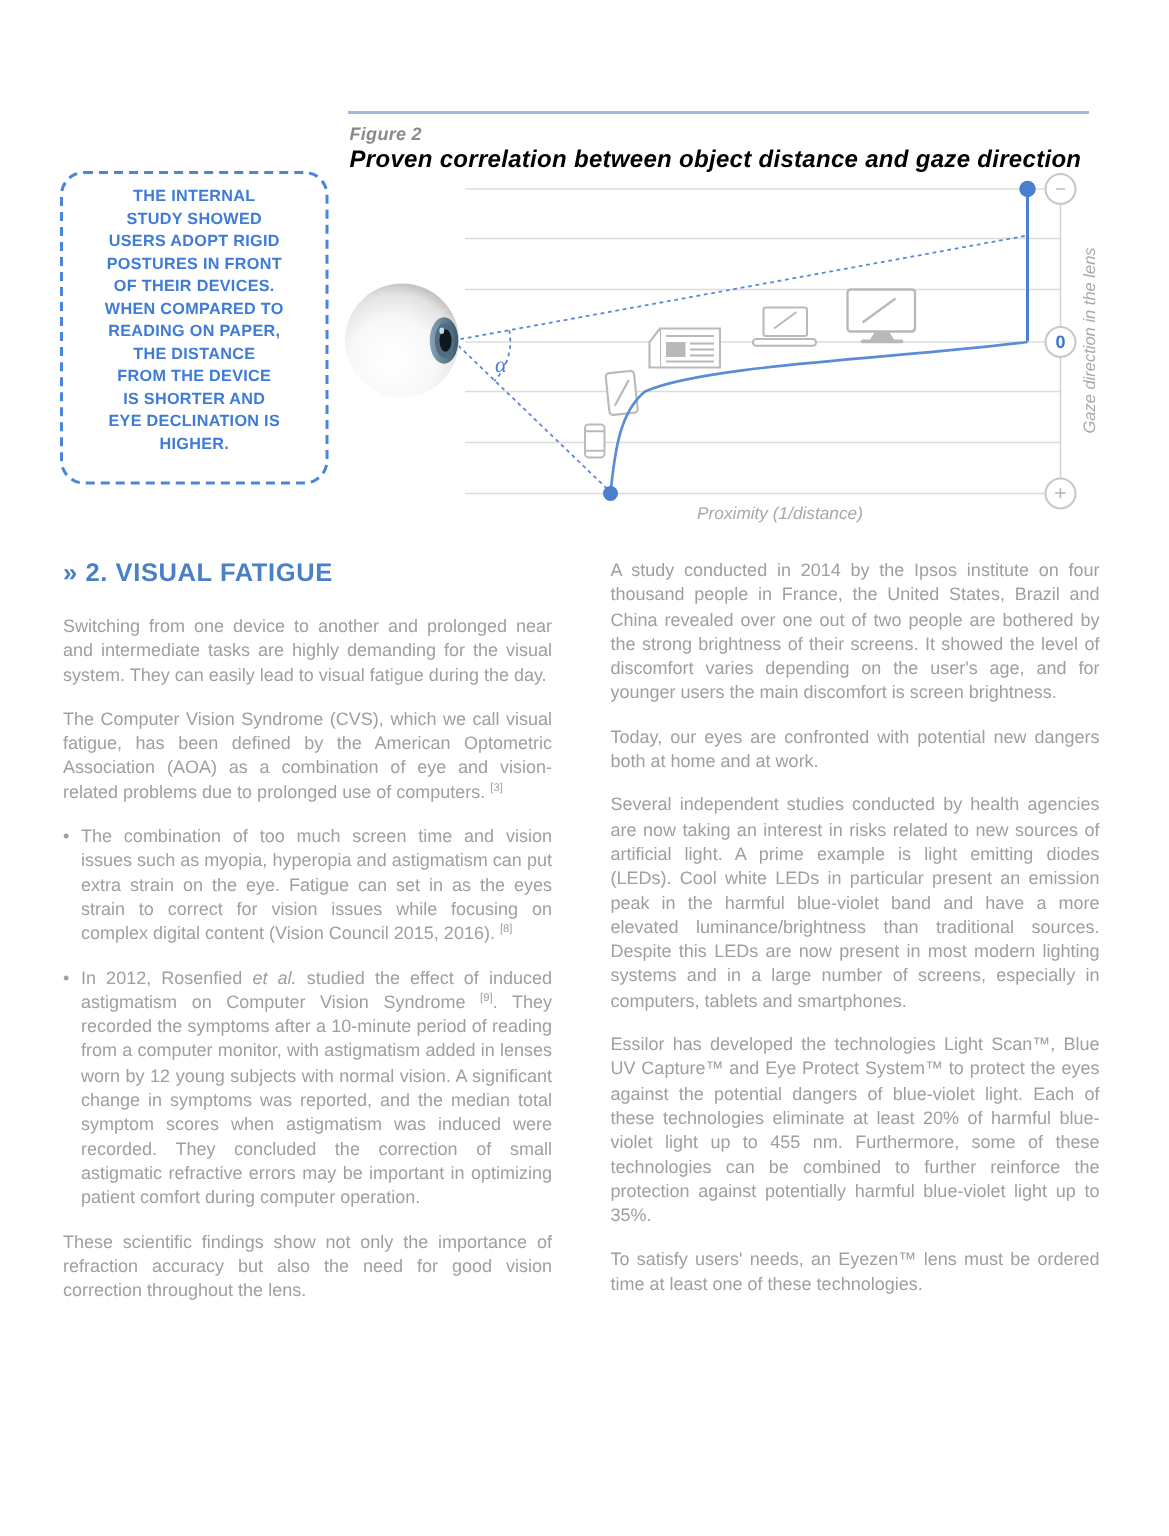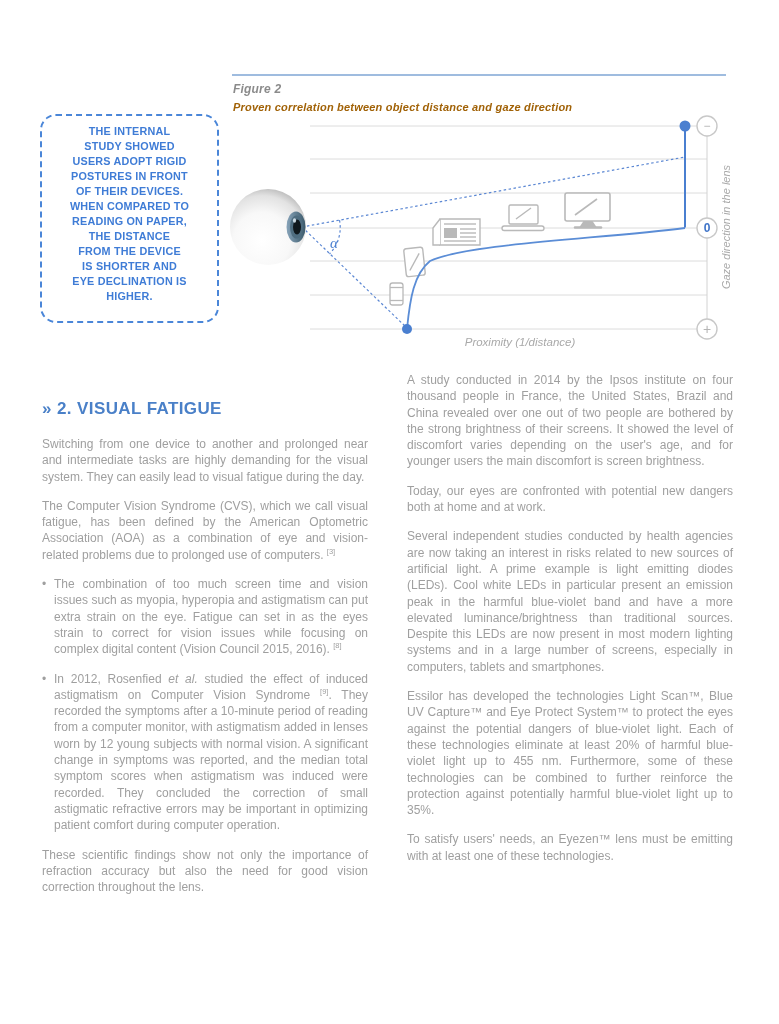--- a/index.html
+++ b/index.html
@@ -5,40 +5,40 @@
   html,body { margin:0; padding:0; }
   body {
     width:779px; height:1024px; position:relative; overflow:hidden;
     background:#ffffff;
     font-family:"Liberation Sans", sans-serif;
   }
 
   
   .fig-rule { position:absolute; left:232px; top:74px; width:494px; height:2px; background:#9fbcdf; }
   .fig-label   { position:absolute; left:233px; top:82px;  font-style:italic; font-weight:bold; font-size:12px; line-height:14px; color:#8b8b8b; letter-spacing:.2px;text-align:center; }
-  .fig-caption { position:absolute; left:233px; top:100px; font-style:italic; font-weight:bold; font-size:11px; line-height:14px; color:#a16207; letter-spacing:.2px; }
+  .fig-caption { position:absolute; left:233px; top:100px; font-style:italic; font-weight:bold; font-size:16px; line-height:14px; color:#000000; letter-spacing:.2px; }
 
   
   .callout {
     position:absolute; left:40px; top:114px; width:179px; height:209px;
     box-sizing:border-box; border:2px dashed #4a86d8; border-radius:16px;
     display:flex; flex-direction:column; align-items:center;
     padding:8px 6px;
   }
   .callout span {
     display:block; font-weight:bold; font-size:10.8px; line-height:15px;
     color:#3f7cd6; letter-spacing:.2px; text-align:center; white-space:nowrap;
   }
 
   
   .chart { position:absolute; left:230px; top:115px; }
 
   
   .col { position:absolute; top:372px; width:326px; }
-  .col-left  { left:42px;margin-top:27px; }
+  .col-left  { left:42px; }
   .col-right { left:407px; }
   .section-title { margin:0 0 17px 0; font-size:17px; font-weight:bold; color:#4a80c8; letter-spacing:.4px; }
   .body-p { margin:0 0 13px 0; font-size:12px; line-height:16.3px; color:#9f9f9f; text-align:justify; }
   .bullet { position:relative; padding-left:12px; }
   .bullet .marker { position:absolute; left:0; top:0; }
   sup.ref { font-size:7.5px; line-height:0; vertical-align:super; }
   .etal { font-style:italic; }
 </style>
 </head>
 <body>
@@ -184,15 +184,15 @@
   <p class="body-p">
     <span>Today, our eyes are confronted with potential new dangers both at home and at work.</span>
   </p>
   <p class="body-p">
     <span>Several independent studies conducted by health agencies are now taking an interest in risks related to new sources of artificial light. A prime example is light emitting diodes (LEDs). Cool white LEDs in particular present an emission peak in the harmful blue-violet band and have a more elevated luminance/brightness than traditional sources. Despite this LEDs are now present in most modern lighting systems and in a large number of screens, especially in computers, tablets and smartphones.</span>
   </p>
   <p class="body-p">
     <span>Essilor has developed the technologies Light Scan™, Blue UV Capture™ and Eye Protect System™ to protect the eyes against the potential dangers of blue-violet light. Each of these technologies eliminate at least 20% of harmful blue-violet light up to 455 nm. Furthermore, some of these technologies can be combined to further reinforce the protection against potentially harmful blue-violet light up to 35%.</span>
   </p>
   <p class="body-p">
-    <span>To satisfy users' needs, an Eyezen™ lens must be emitting with at least one of these technologies.</span>
+    <span>To satisfy users' needs, an Eyezen™ lens must be ordered time at least one of these technologies.</span>
   </p>
 </div>
 
 </body></html>

